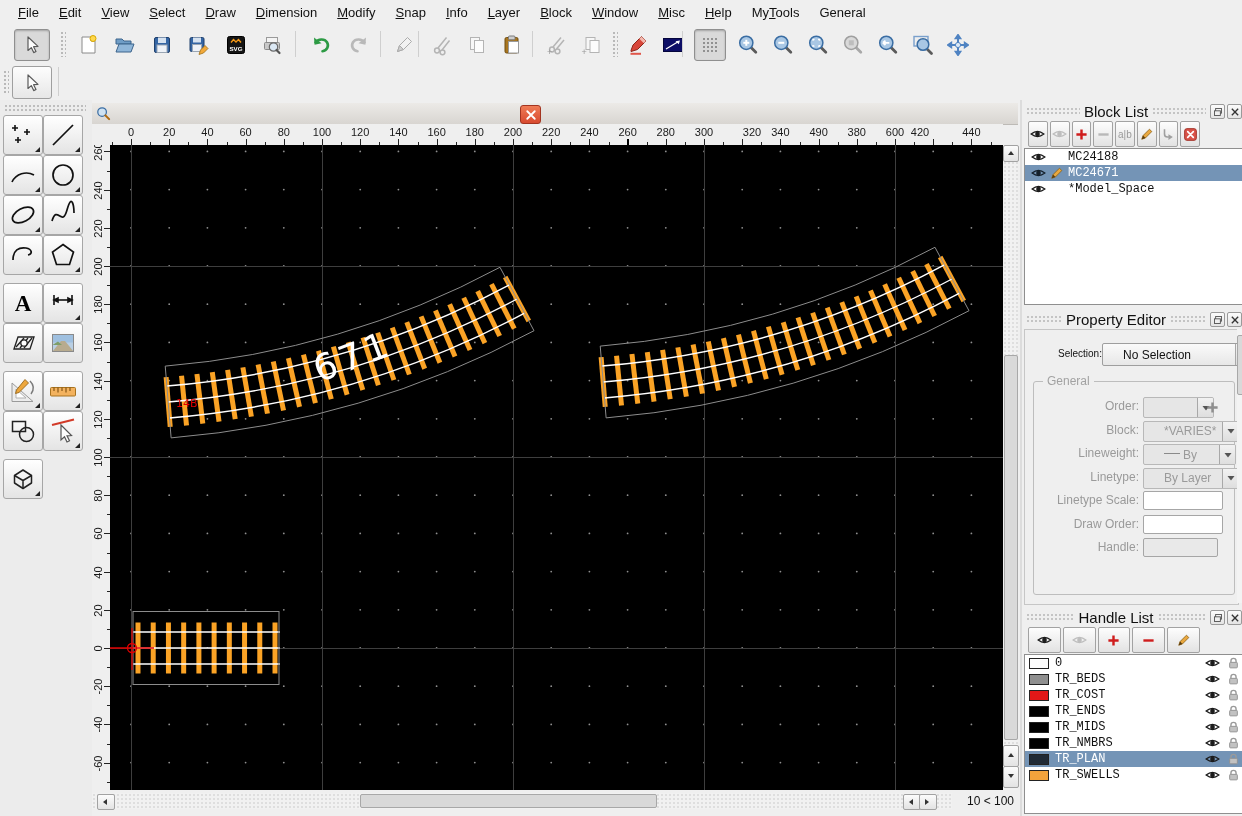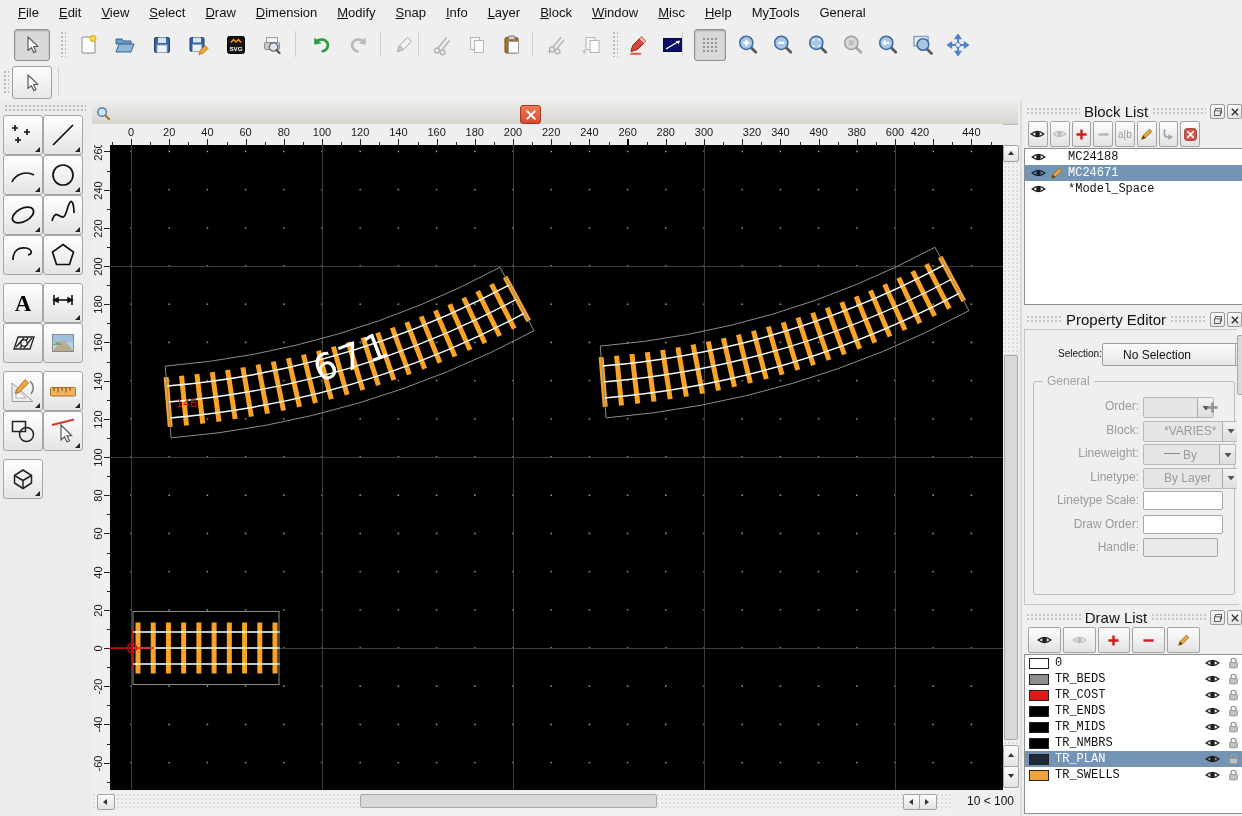--- a/index.html
+++ b/index.html
@@ -1442,21 +1442,21 @@
           </div>
       </div>
       <div class="abs" id="prop-scroll">
         <div class="sb-thumb"></div>
       </div>
     </div>
 
     <div>
       <div class="ptitle" style="top:509px">
         <span class="pdots"></span>
-        <span class="ptxt">Draw List</span>
+        <span class="ptxt">Handle List</span>
         <span class="pdots"></span>
         <span class="pbtn float">
             <svg viewBox="0 0 12 12" width="10" height="10">
               <rect x="3.2" y="1.8" width="7" height="5.6" fill="none" stroke="#444"></rect>
               <rect x="1.8" y="4.6" width="7" height="5.6" fill="#efefef" stroke="#444"></rect>
             </svg>
           </span>
         <span class="pbtn close">
             <svg viewBox="0 0 12 12" width="10" height="10">
               <path d="M2.2 2.2 L9.8 9.8 M9.8 2.2 L2.2 9.8" stroke="#333" stroke-width="1.6"></path>

